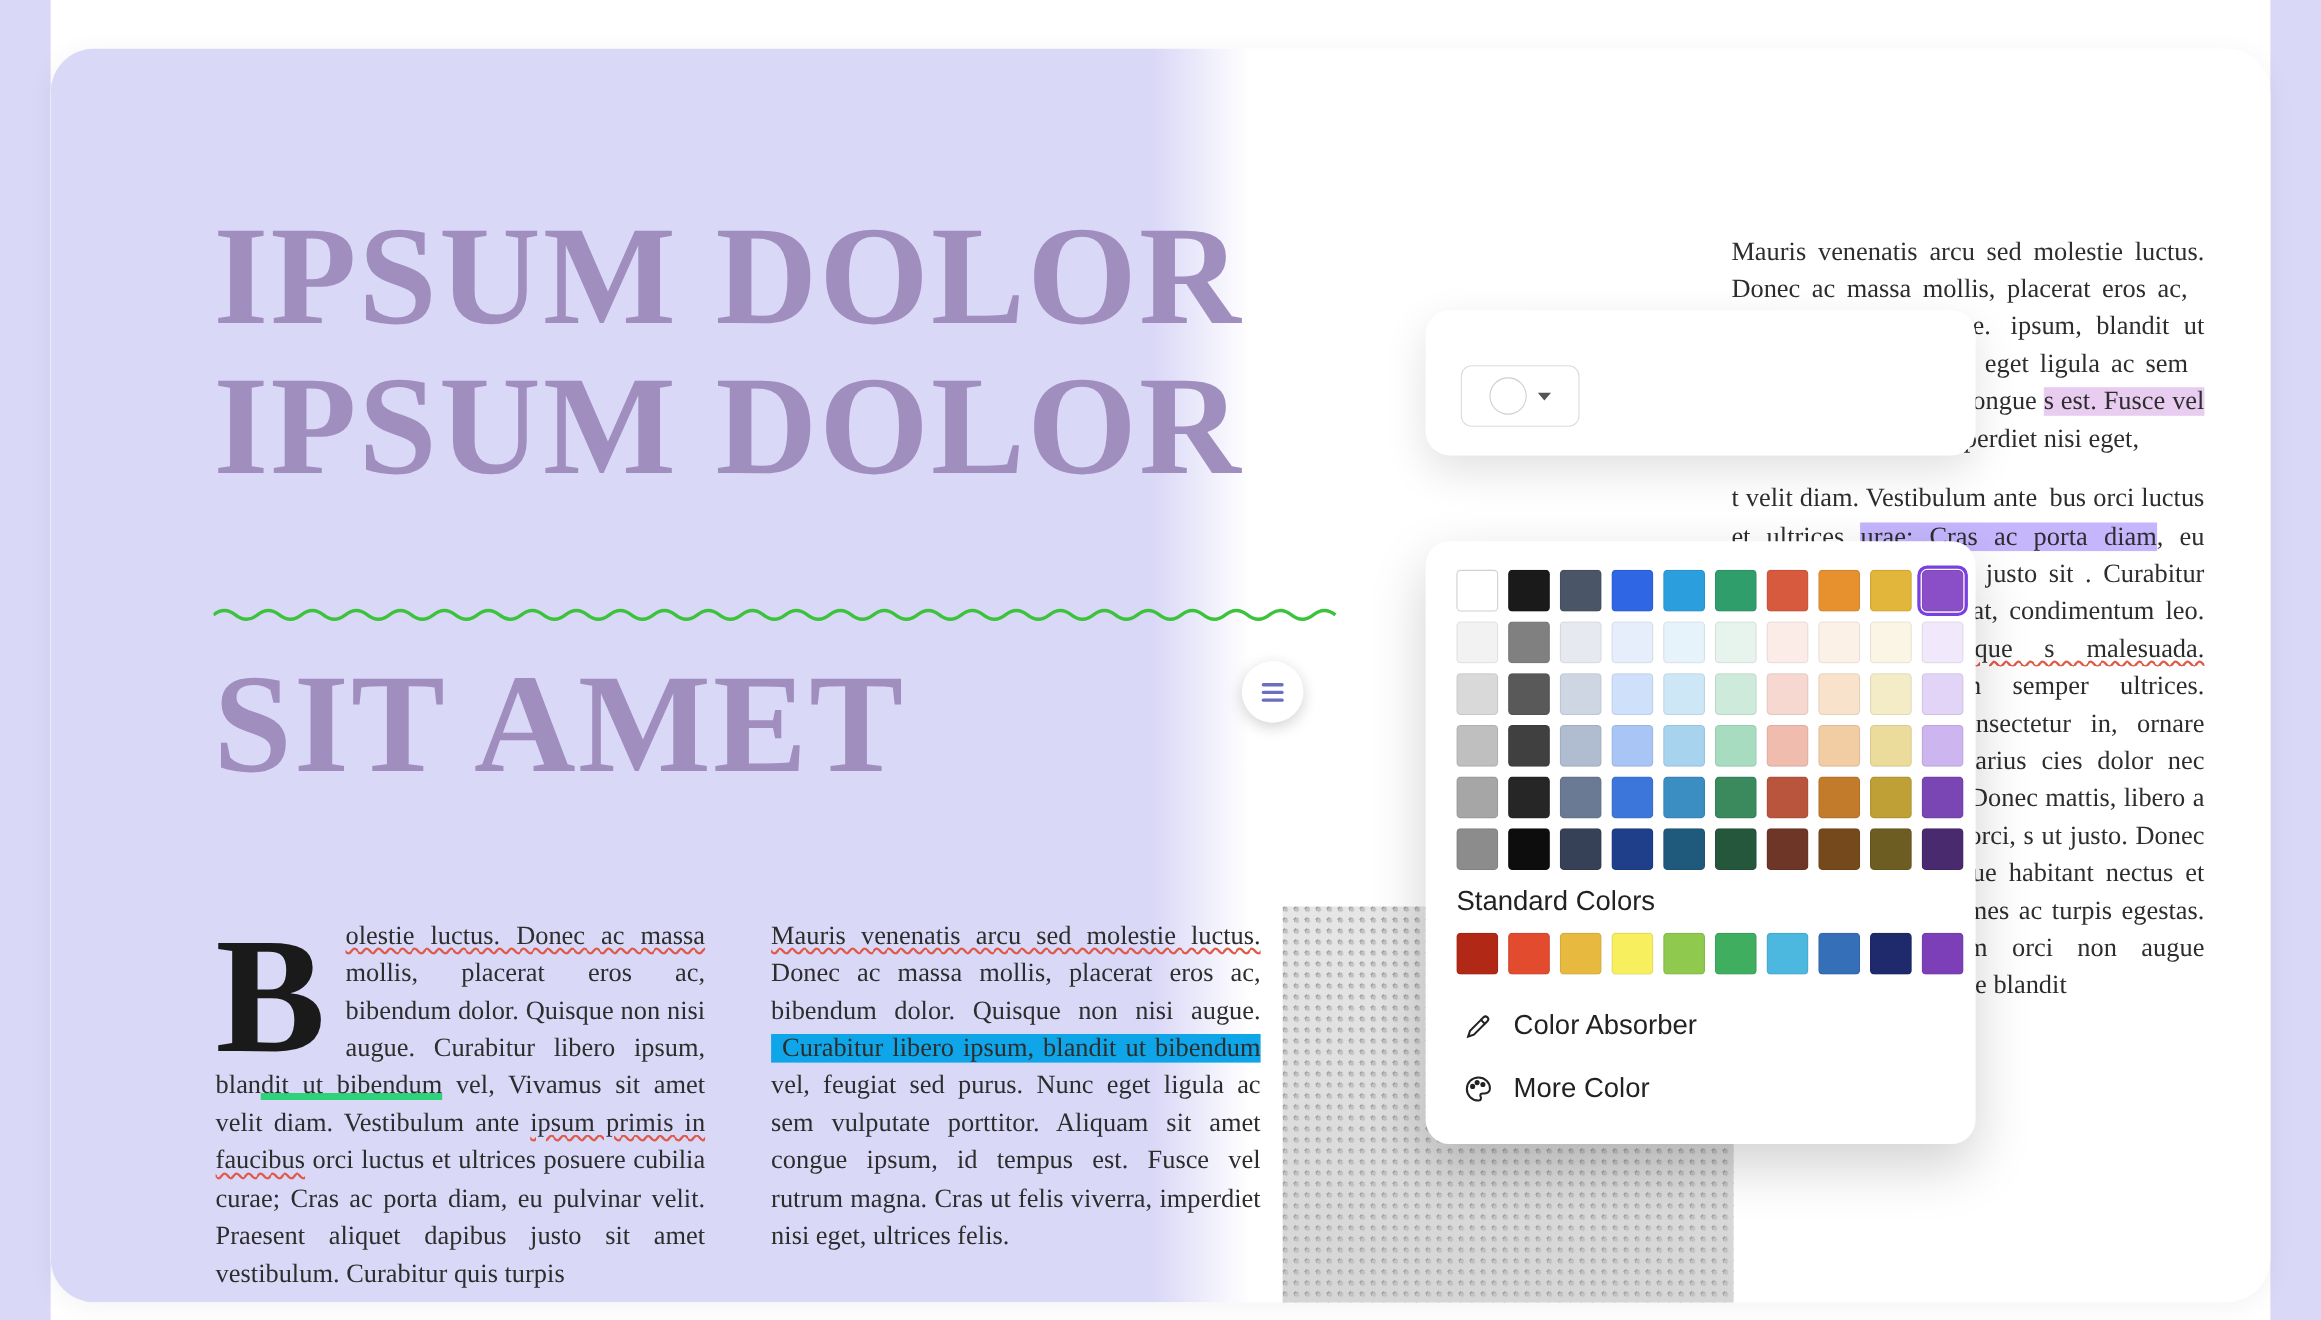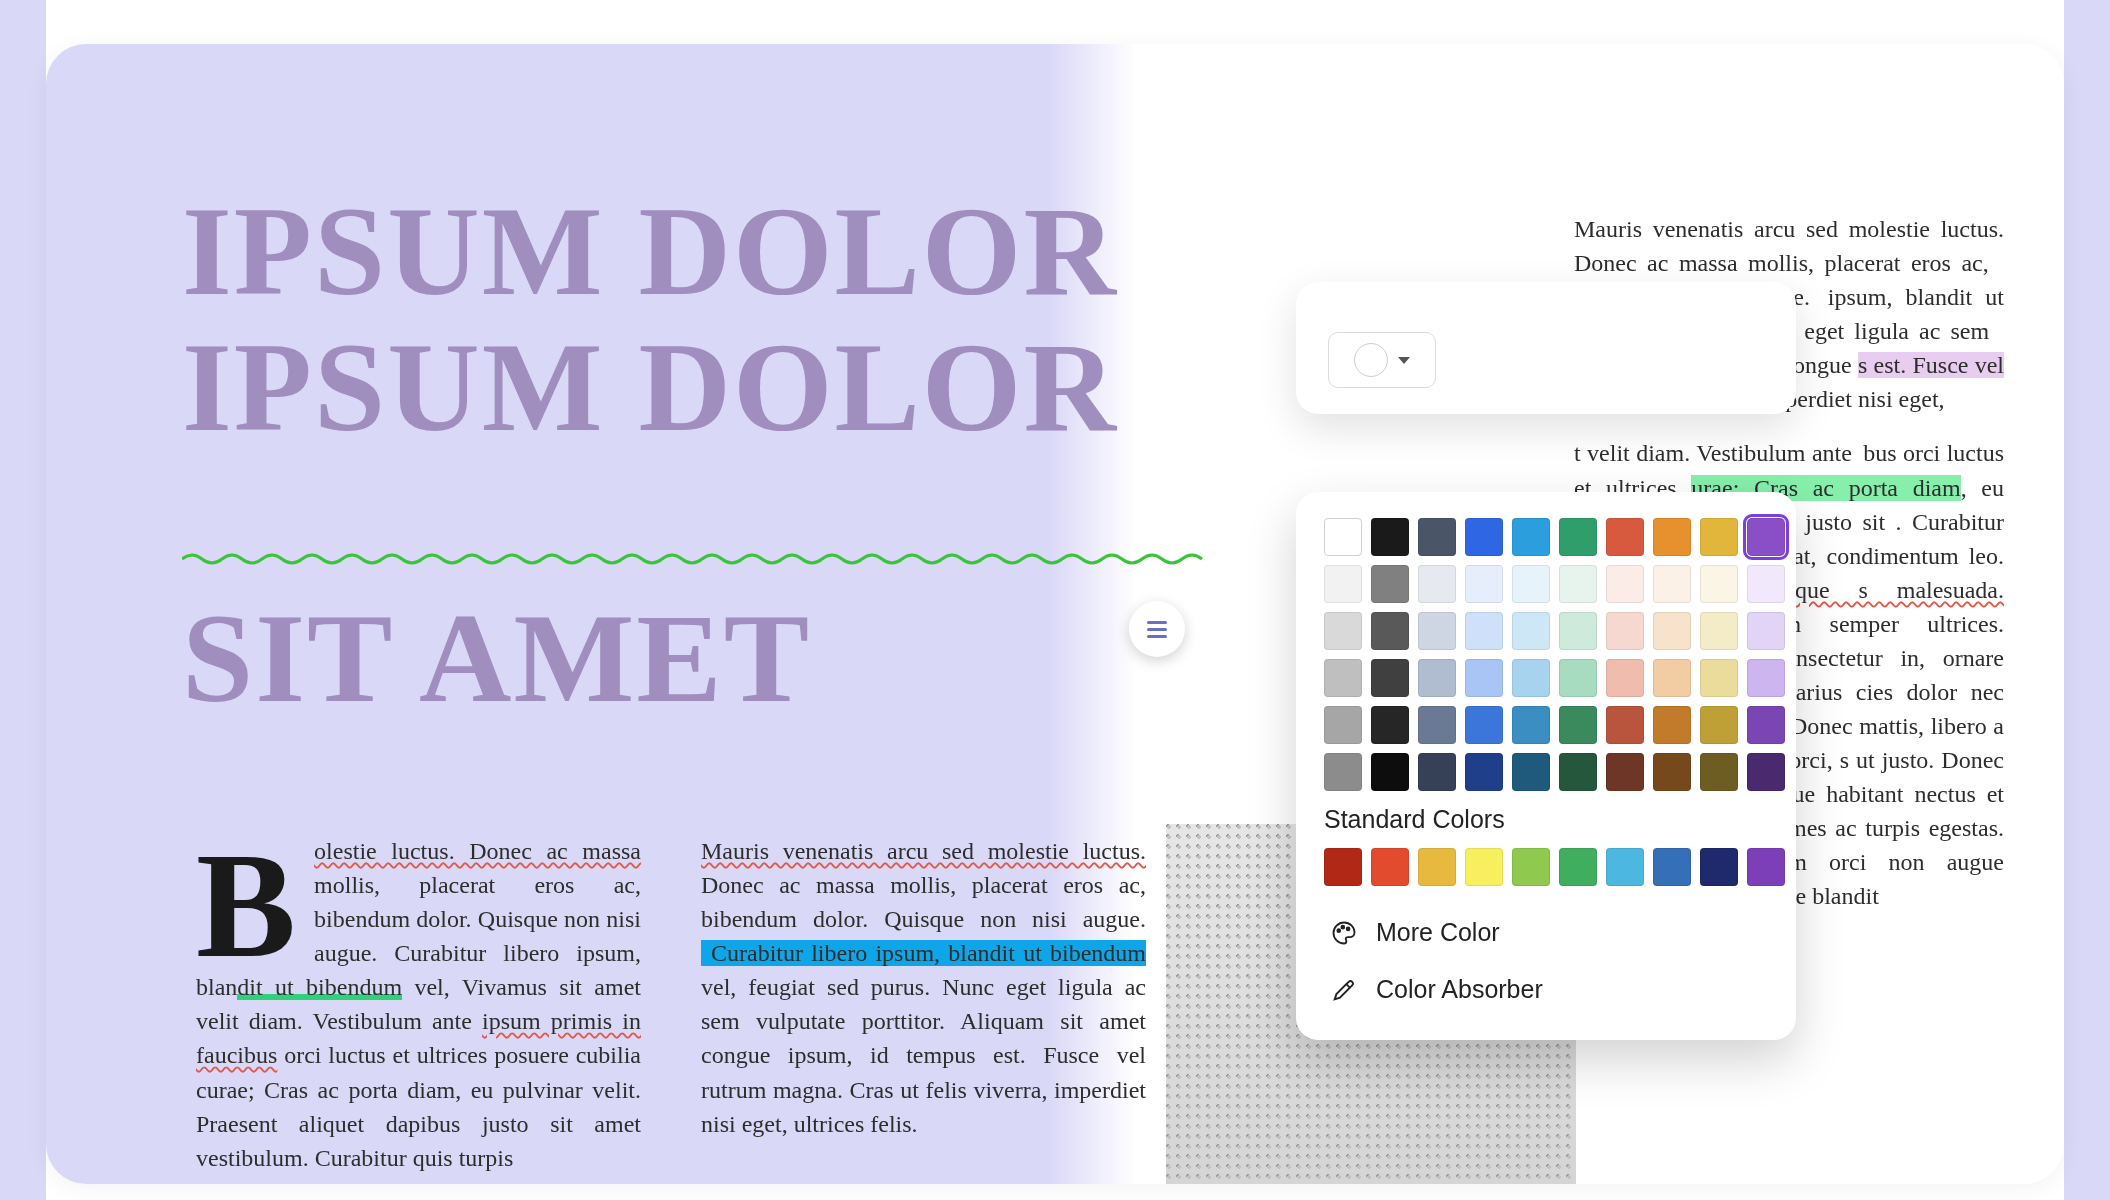--- a/index.html
+++ b/index.html
@@ -25,21 +25,21 @@
   .lavender-overlay {
     position: absolute;
     left: 0; top: 0; bottom: 0;
     width: 1090px;
     background: linear-gradient(to right, #dad8f7 0%, #dad8f7 92%, rgba(218,216,247,0) 100%);
     pointer-events: none;
     z-index: 1;
   }
   .title-block {
     position: absolute;
-    left: 136px; top: 140px;
+    left: 148px; top: 140px;
     width: 1060px;
     z-index: 2;
     font-family: Georgia, serif;
     font-weight: 900;
     font-size: 128px;
     line-height: 1.06;
     letter-spacing: 2px;
     color: #a08ebf;
   }
   .title-block .line2-wrap {
@@ -83,21 +83,21 @@
     width: 430px;
     font-family: Georgia, serif;
     font-size: 24px;
     line-height: 1.42;
     color: #2d2d2d;
     text-align: justify;
     z-index: 0;
   }
   .right-body p + p { margin-top: 20px; }
   .hl-pink { background: #e9cdf0; }
-  .hl-yellow { background: #86efac; }
+  .hl-yellow { background: #c4b5fd; }
   .u-red-wavy { text-decoration: underline wavy #e05a4a; text-decoration-thickness: 2px; text-underline-offset: 3px; }
 
   
   .halftone {
     position: absolute;
     left: 1120px; top: 780px;
     width: 410px; height: 380px;
     background:
       radial-gradient(circle at 30% 30%, #bbb 20%, transparent 21%) 0 0/10px 10px,
       radial-gradient(circle at 70% 70%, #999 20%, transparent 21%) 5px 5px/10px 10px,
@@ -310,30 +310,30 @@
           <div class="sw" style="background: rgb(247, 239, 94);"></div>
           <div class="sw" style="background: rgb(143, 201, 78);"></div>
           <div class="sw" style="background: rgb(63, 174, 95);"></div>
           <div class="sw" style="background: rgb(76, 183, 223);"></div>
           <div class="sw" style="background: rgb(53, 111, 184);"></div>
           <div class="sw" style="background: rgb(30, 42, 107);"></div>
           <div class="sw" style="background: rgb(125, 63, 184);"></div>
         </div>
       <div class="action">
         <svg class="icon-svg" viewBox="0 0 24 24" fill="none" stroke="#222" stroke-width="1.6">
+          <path d="M4 20l1.5-4.5L14 7l3 3-8.5 8.5L4 20z"></path>
+            <path d="M14 7l2-2a2.1 2.1 0 0 1 3 3l-2 2"></path>
+        </svg>
+        <span>Color Absorber</span>
+      </div>
+      <div class="action">
+        <svg class="icon-svg" viewBox="0 0 24 24" fill="none" stroke="#222" stroke-width="1.6">
           <path d="M12 3a9 9 0 1 0 0 18c1.4 0 2-1 2-2 0-.8-.5-1.3-.5-2 0-1 .8-1.5 1.8-1.5H17a4 4 0 0 0 4-4c0-4.7-4-8.5-9-8.5Z"></path>
           <circle cx="7.5" cy="10" r="1.2" fill="#222"></circle>
             <circle cx="11" cy="7" r="1.2" fill="#222"></circle>
             <circle cx="15.5" cy="8.5" r="1.2" fill="#222"></circle>
         </svg>
         <span>More Color</span>
       </div>
-      <div class="action">
-        <svg class="icon-svg" viewBox="0 0 24 24" fill="none" stroke="#222" stroke-width="1.6">
-          <path d="M4 20l1.5-4.5L14 7l3 3-8.5 8.5L4 20z"></path>
-            <path d="M14 7l2-2a2.1 2.1 0 0 1 3 3l-2 2"></path>
-        </svg>
-        <span>Color Absorber</span>
-      </div>
     </div>
 
   </div>
 </div>
 
 </body></html>

